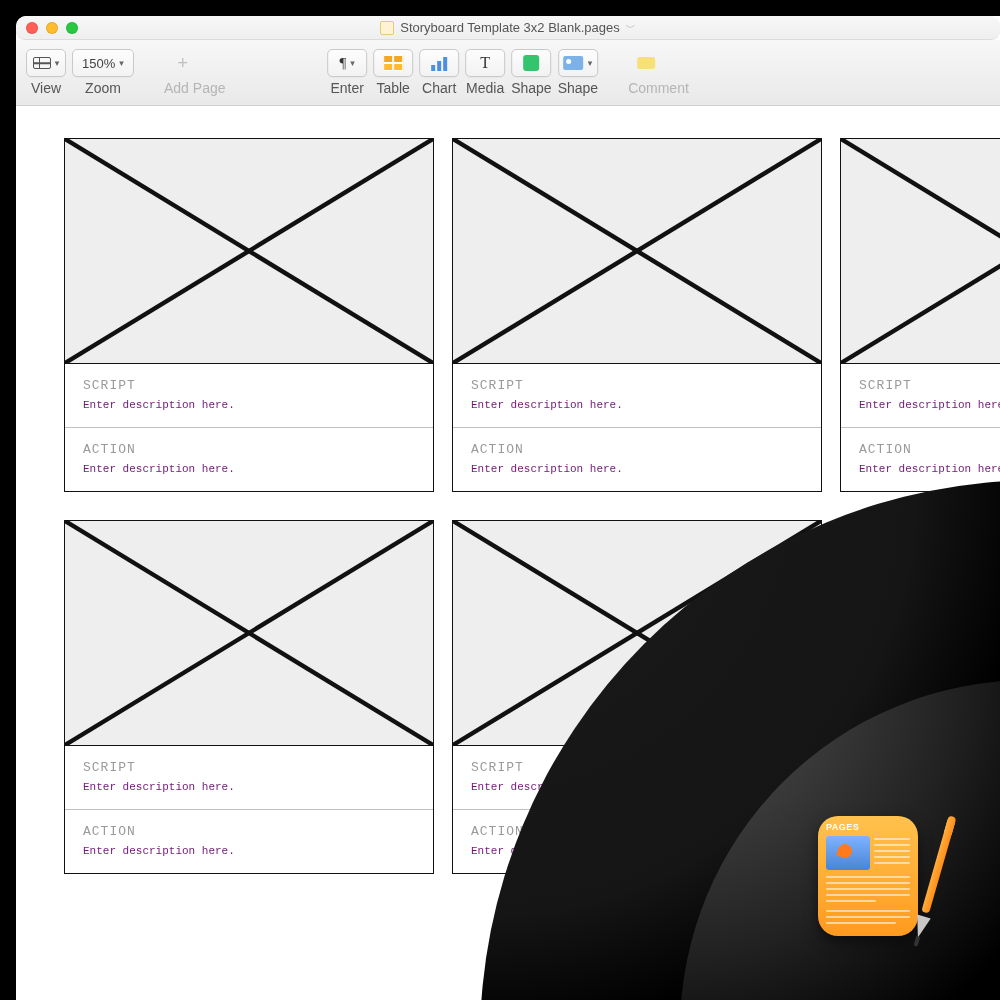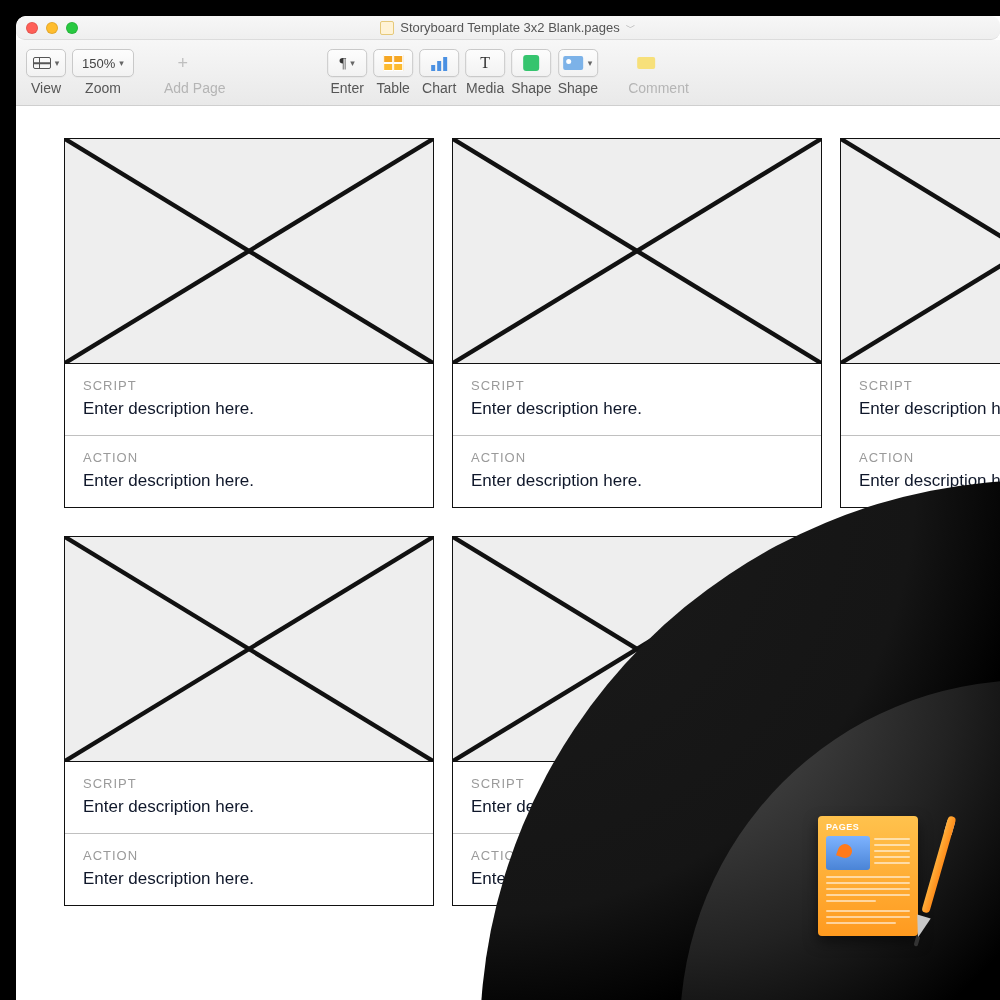--- a/index.html
+++ b/index.html
@@ -44,37 +44,37 @@
   .ic-media { width:20px; height:14px; background:#7cb2e8; border-radius:2px; position:relative; }
   .ic-media::after{content:"";position:absolute;top:3px;left:3px;width:5px;height:5px;background:#fff;border-radius:50%;}
   .ic-comment{ width:18px;height:12px;border-radius:2px;background:#f7e07a;position:relative;}
   .ic-comment::after{content:"";position:absolute;bottom:-4px;left:4px;border:4px solid transparent;border-top-color:#f7e07a;}
   .ic-view { width:18px; height:12px; border:1.5px solid #555; border-radius:2px; position:relative; }
   .ic-view::after{content:"";position:absolute;left:0;right:0;top:50%;height:1.5px;background:#555;transform:translateY(-50%);}
   .ic-view::before{content:"";position:absolute;top:0;bottom:0;left:5px;width:1.5px;background:#555;}
   .ic-plus { font-size:18px; color:#bfbfbf; font-weight:300;}
 
   
-  .doc-area { position:absolute; top:90px; left:0; right:0; bottom:0; background:#fff; overflow:hidden; padding:32px 0 0 48px;}
+  .doc-area { position:absolute; top:90px; left:0; right:0; bottom:0; background:#fff; overflow:hidden; padding:32px 0 0 48px;font-family:Liberation Mono, monospace;}
   .page { display:grid; grid-template-columns: 370px 370px 370px; column-gap:18px; row-gap:28px; }
   .story-frame { border:1.5px solid #111; display:flex; flex-direction:column; width:370px; }
   .story-image { height:225px; background:#eeeeee; border-bottom:1.5px solid #111; position:relative; }
   .story-image svg { position:absolute; top:0; left:0; width:100%; height:100%; }
   .story-image line { stroke:#111; stroke-width:1.2; }
   .section { padding:14px 18px 16px; border-bottom:1px solid #c0c0c0; }
   .section:last-child { border-bottom:none;}
   .section .head { font-size:13px; letter-spacing:1px; color:#9a9a9a; margin-bottom:6px; }
-  .section .body { font-size:17px; color:#0f172a; }
+  .section .body { font-size:11px; color:#701a75; }
 
   
   .curl { position:absolute; right:-40px; bottom:-40px; width:560px; height:560px; pointer-events:none; }
   .curl .back { position:absolute; right:0; bottom:0; width:560px; height:560px; background:radial-gradient(circle at top left, #1b1b1b 0%, #151515 55%, #000 70%); border-top-left-radius:100% 100%; }
   .curl .fold { position:absolute; right:10px; bottom:10px; width:350px; height:350px; background:radial-gradient(circle at top left, #555 0%, #222 55%, #000 85%); border-top-left-radius:100% 100%; }
   .pages-app-icon { position:absolute; right:60px; bottom:60px; width:130px; height:130px; }
-  .pages-app-icon .doc { position:absolute; left:8px; top:6px; width:100px; height:120px; border-radius:4px; background:linear-gradient(#ffc24d,#ff9a1f); box-shadow:0 6px 14px rgba(0,0,0,.5); overflow:hidden;}
+  .pages-app-icon .doc { position:absolute; left:8px; top:6px; width:100px; height:120px; border-radius:20px; background:linear-gradient(#ffc24d,#ff9a1f); box-shadow:0 6px 14px rgba(0,0,0,.5); overflow:hidden;}
   .pages-app-icon .pgtitle{position:absolute;top:6px;left:8px;font-size:9px;font-weight:700;color:#fff;letter-spacing:.5px;}
   .pages-app-icon .photo{position:absolute;top:20px;left:8px;width:44px;height:34px;background:linear-gradient(#7db3ff,#4a84d6);border-radius:3px;}
   .pages-app-icon .flower{position:absolute;top:28px;left:20px;width:14px;height:14px;background:#ff7a1a;border-radius:50% 50% 50% 0;transform:rotate(20deg);}
   .pages-app-icon .line{position:absolute;left:8px;right:8px;height:2px;background:rgba(255,255,255,.55);border-radius:1px;}
   .pages-app-icon .line.l1{top:60px;} .pages-app-icon .line.l2{top:66px;} .pages-app-icon .line.l3{top:72px;}
   .pages-app-icon .line.l4{top:78px;} .pages-app-icon .line.l5{top:84px;width:50%;}
   .pages-app-icon .line.l6{top:94px;} .pages-app-icon .line.l7{top:100px;} .pages-app-icon .line.l8{top:106px;width:70%;}
   .pages-app-icon .txtcol{position:absolute;top:22px;left:56px;right:8px;}
   .pages-app-icon .txtcol div{height:2px;background:rgba(255,255,255,.55);margin-bottom:4px;border-radius:1px;}
   .pages-app-icon .pen{position:absolute;right:-2px;top:-6px;width:14px;height:148px;transform:rotate(16deg);}

